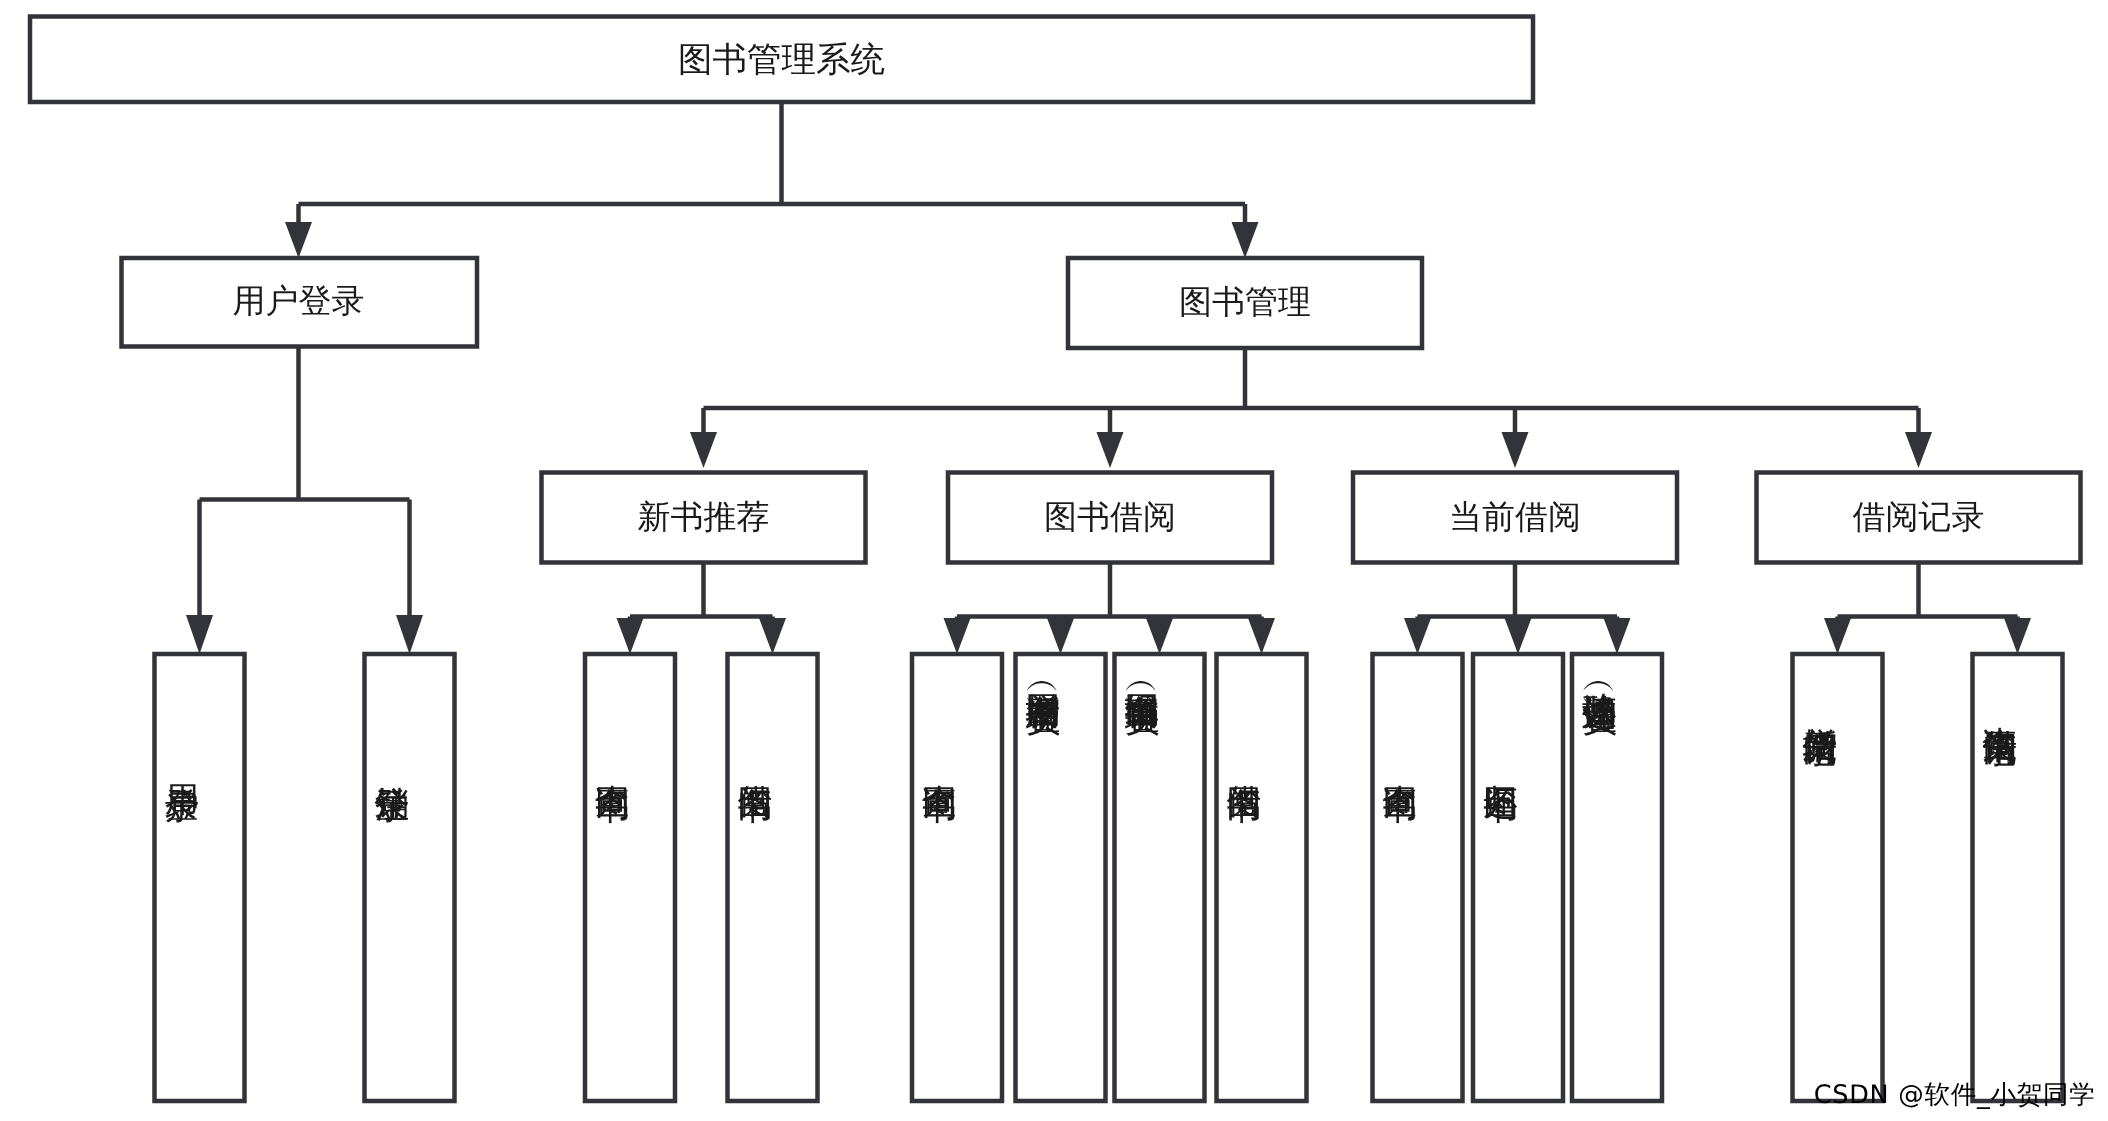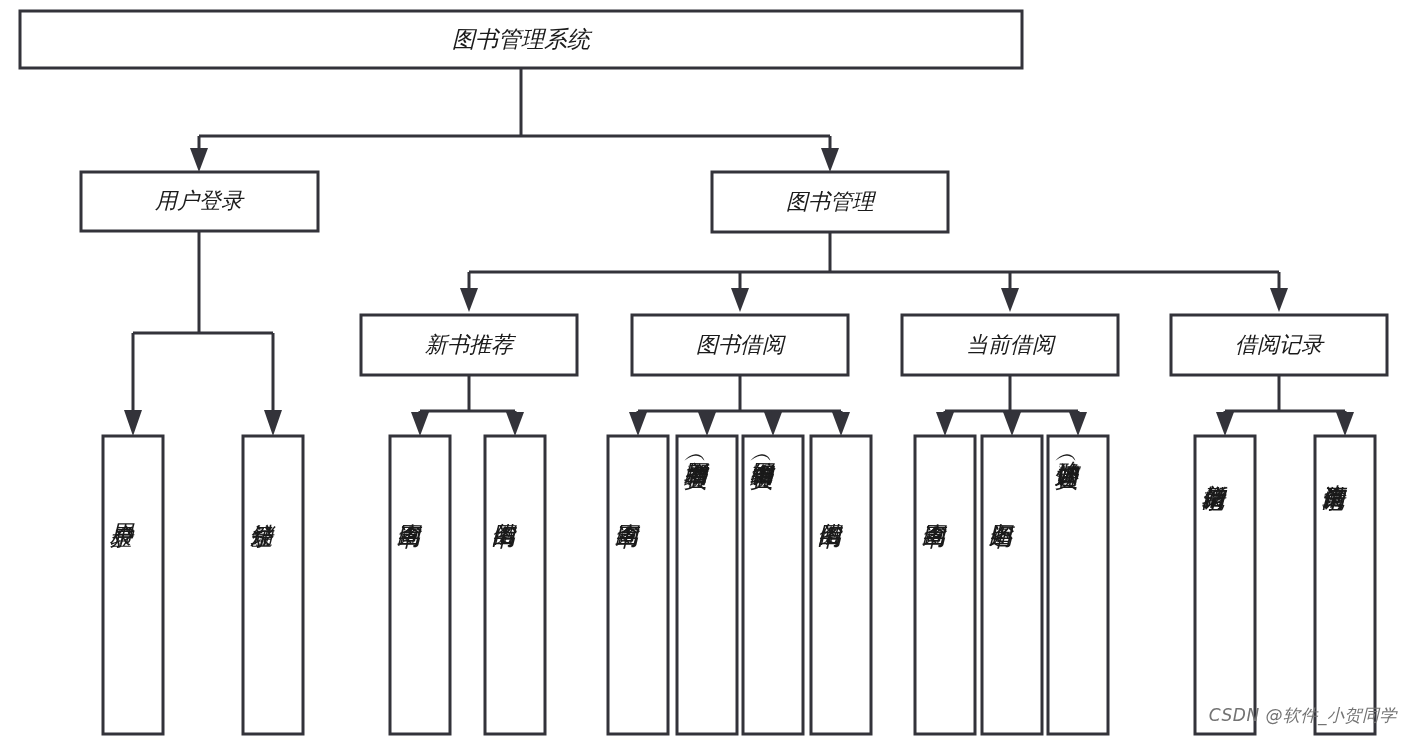--- a/index.html
+++ b/index.html
@@ -11,21 +11,20 @@
     width: 1405px;
     height: 747px;
     font-family: "Liberation Sans", "DejaVu Sans", sans-serif;
     overflow: hidden;
   }
   #diagram-root {
     position: relative;
     width: 1405px;
     height: 747px;
     background: #ffffff;
-    font-style: italic;
   }
   svg.flow {
     position: absolute;
     left: 0;
     top: 0;
     width: 1405px;
     height: 747px;
     display: block;
   }
   .node-rect {
@@ -67,24 +66,24 @@
     line-height: 1.08;
     color: #1a1a1a;
     letter-spacing: 1px;
     white-space: nowrap;
     pointer-events: none;
     text-align: start;
   }
   .watermark {
     position: absolute;
     right: 8px;
-    bottom: 20px;
+    bottom: 6px;
     font-family: "DejaVu Sans", "Liberation Sans", sans-serif;
     font-size: 17px;
-    color: #737373;
+    color: #000000;
     letter-spacing: 0.5px;
     white-space: nowrap;
   }
 </style>
 </head>
 <body>
 
 <div id="diagram-root">
 
   <svg class="flow" viewBox="0 0 1405 747">

